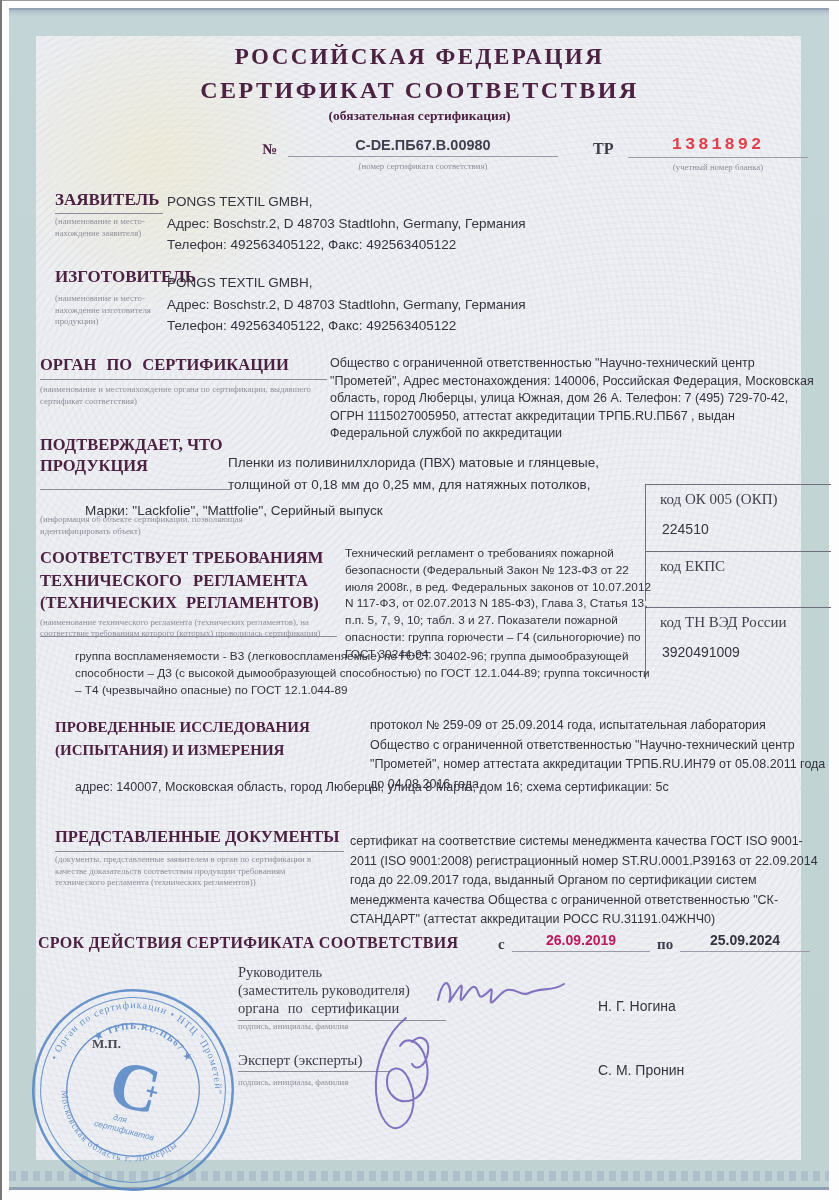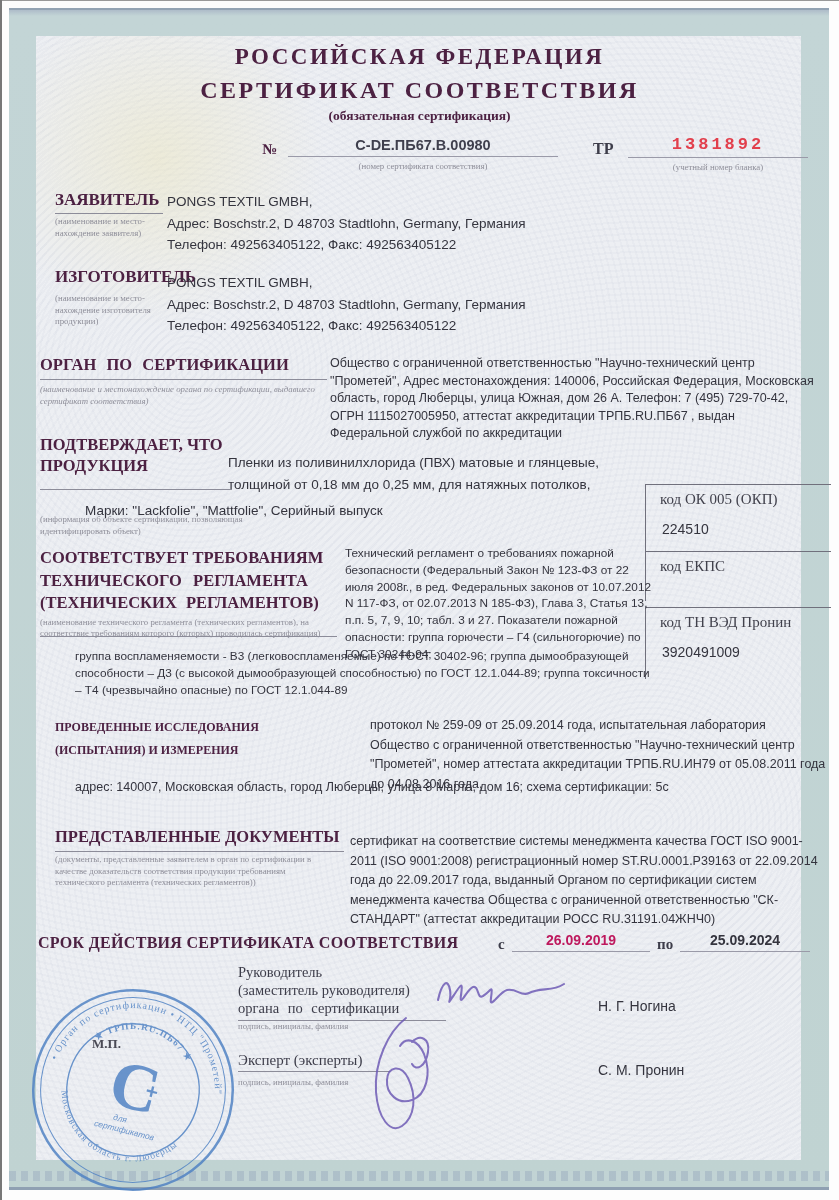--- a/index.html
+++ b/index.html
@@ -62,54 +62,54 @@
 
   <div class="abs slabel" style="left:55px; top:267px; font-size:17px;">ИЗГОТОВИТЕЛЬ</div>
   <div class="abs subcap" style="left:55px; top:293px; width:122px;">(наименование и место- нахождение изготовителя продукции)</div>
   <div class="abs body" style="left:167px; top:272px; width:490px; font-size:13.5px; line-height:21.5px;">
     <div>PONGS TEXTIL GMBH,</div>
     <div>Адрес:  Boschstr.2, D 48703 Stadtlohn, Germany, Германия</div>
     <div>Телефон: 492563405122, Факс: 492563405122</div>
   </div>
 
   <div class="abs slabel uline" style="left:40px; top:355px; width:287px; font-size:16.5px; word-spacing:6px; padding-bottom:4px;">ОРГАН ПО СЕРТИФИКАЦИИ</div>
-  <div class="abs subcap" style="left:40px; top:384px; width:292px;font-style:italic;">(наименование и местонахождение органа по сертификации, выдавшего сертификат соответствия)</div>
+  <div class="abs subcap" style="left:40px; top:384px; width:292px;">(наименование и местонахождение органа по сертификации, выдавшего сертификат соответствия)</div>
   <div class="abs body" style="left:330px; top:355px; width:487px; font-size:12.5px; line-height:17.5px;">Общество с ограниченной ответственностью "Научно-технический центр "Прометей", Адрес местонахождения: 140006, Российская Федерация, Московская область, город Люберцы, улица Южная, дом 26 А. Телефон: 7 (495) 729-70-42, ОГРН 1115027005950, аттестат аккредитации  ТРПБ.RU.ПБ67 , выдан Федеральной службой по аккредитации</div>
 
   <div class="abs slabel uline" style="left:40px; top:434px; width:192px; font-size:16.5px; line-height:21px; padding-bottom:13px;">
     <div>ПОДТВЕРЖДАЕТ, ЧТО</div>
     <div>ПРОДУКЦИЯ</div>
   </div>
   <div class="abs subcap" style="left:40px; top:494px; width:218px;margin-top:20px;">(информация об объекте сертификации, позволяющая идентифицировать объект)</div>
   <div class="abs body" style="left:228px; top:452px; width:428px; font-size:13.5px; line-height:22px;">Пленки из поливинилхлорида (ПВХ) матовые и глянцевые, толщиной от 0,18 мм до 0,25 мм, для натяжных потолков,</div>
   <div class="abs body" style="left:85px; top:503px; font-size:13.5px;">Марки: "Lackfolie", "Mattfolie", Серийный выпуск</div>
 
   <div class="abs codebox" style="left:645px; top:484px; width:186px; height:72px;">
     <div class="clabel">код ОК 005 (ОКП)</div>
     <div class="cval">224510</div>
   </div>
   <div class="abs codebox" style="left:645px; top:551px; width:186px; height:50px;">
     <div class="clabel">код ЕКПС</div>
     <div class="cval"></div>
   </div>
   <div class="abs codebox" style="left:645px; top:607px; width:186px; height:72px;">
-    <div class="clabel">код ТН ВЭД Пронин</div>
+    <div class="clabel">код ТН ВЭД России</div>
     <div class="cval">3920491009</div>
   </div>
 
   <div class="abs slabel uline" style="left:40px; top:547px; width:297px; font-size:16.5px; line-height:22.5px; padding-bottom:21px;">
     <div>СООТВЕТСТВУЕТ ТРЕБОВАНИЯМ</div>
     <div style="word-spacing:7px;">ТЕХНИЧЕСКОГО  РЕГЛАМЕНТА</div>
     <div style="word-spacing:5px;">(ТЕХНИЧЕСКИХ  РЕГЛАМЕНТОВ)</div>
   </div>
   <div class="abs subcap" style="left:40px; top:617px; width:300px; line-height:11px;">(наименование технического регламента (технических регламентов), на соответствие требованиям которого (которых) проводилась сертификация)</div>
   <div class="abs body" style="left:345px; top:545px; width:308px; font-size:11.8px; line-height:16.8px;">Технический регламент о требованиях пожарной безопасности (Федеральный Закон № 123-ФЗ от 22 июля 2008г., в ред. Федеральных законов от 10.07.2012 N 117-ФЗ, от 02.07.2013 N 185-ФЗ), Глава 3, Статья 13, п.п. 5, 7, 9, 10; табл. 3 и 27. Показатели пожарной опасности: группа горючести – Г4 (сильногорючие) по ГОСТ 30244-94;</div>
   <div class="abs body" style="left:75px; top:648px; width:578px; font-size:11.8px; line-height:16.8px;">группа воспламеняемости - В3 (легковоспламеняемые) по ГОСТ 30402-96; группа дымообразующей способности – Д3 (с высокой дымообразующей способностью) по ГОСТ 12.1.044-89; группа токсичности – Т4 (чрезвычайно опасные) по ГОСТ 12.1.044-89</div>
 
-  <div class="abs slabel" style="left:55px; top:716px; font-size:12px; line-height:23px;">
+  <div class="abs slabel" style="left:55px; top:716px; font-size:15px; line-height:23px;">
     <div>ПРОВЕДЕННЫЕ ИССЛЕДОВАНИЯ</div>
     <div>(ИСПЫТАНИЯ) И ИЗМЕРЕНИЯ</div>
   </div>
   <div class="abs body" style="left:370px; top:716px; width:458px; font-size:12.5px; line-height:19.5px;">протокол № 259-09 от 25.09.2014 года, испытательная лаборатория Общество с ограниченной ответственностью "Научно-технический центр "Прометей", номер аттестата аккредитации ТРПБ.RU.ИН79 от 05.08.2011 года до 04.08.2016 года,</div>
   <div class="abs body" style="left:75px; top:780px; width:720px; font-size:12.5px;">адрес: 140007,  Московская область, город Люберцы, улица 8 Марта, дом 16; схема сертификации: 5с</div>
 
   <div class="abs slabel uline" style="left:55px; top:827px; font-size:16.5px; padding:0 4px 4px 0;">ПРЕДСТАВЛЕННЫЕ ДОКУМЕНТЫ</div>
   <div class="abs subcap" style="left:55px; top:854px; width:278px;">(документы, представленные заявителем в орган по сертификации в качестве доказательств соответствия продукции требованиям технического регламента (технических регламентов))</div>
   <div class="abs body" style="left:350px; top:832px; width:472px; font-size:12.5px; line-height:19.5px;">сертификат на соответствие системы менеджмента качества ГОСТ ISO 9001-2011 (ISO 9001:2008) регистрационный номер ST.RU.0001.P39163 от 22.09.2014 года до 22.09.2017 года, выданный Органом по сертификации систем менеджмента качества Общества с ограниченной ответственностью "СК-СТАНДАРТ" (аттестат аккредитации РОСС RU.31191.04ЖНЧ0)</div>
 

